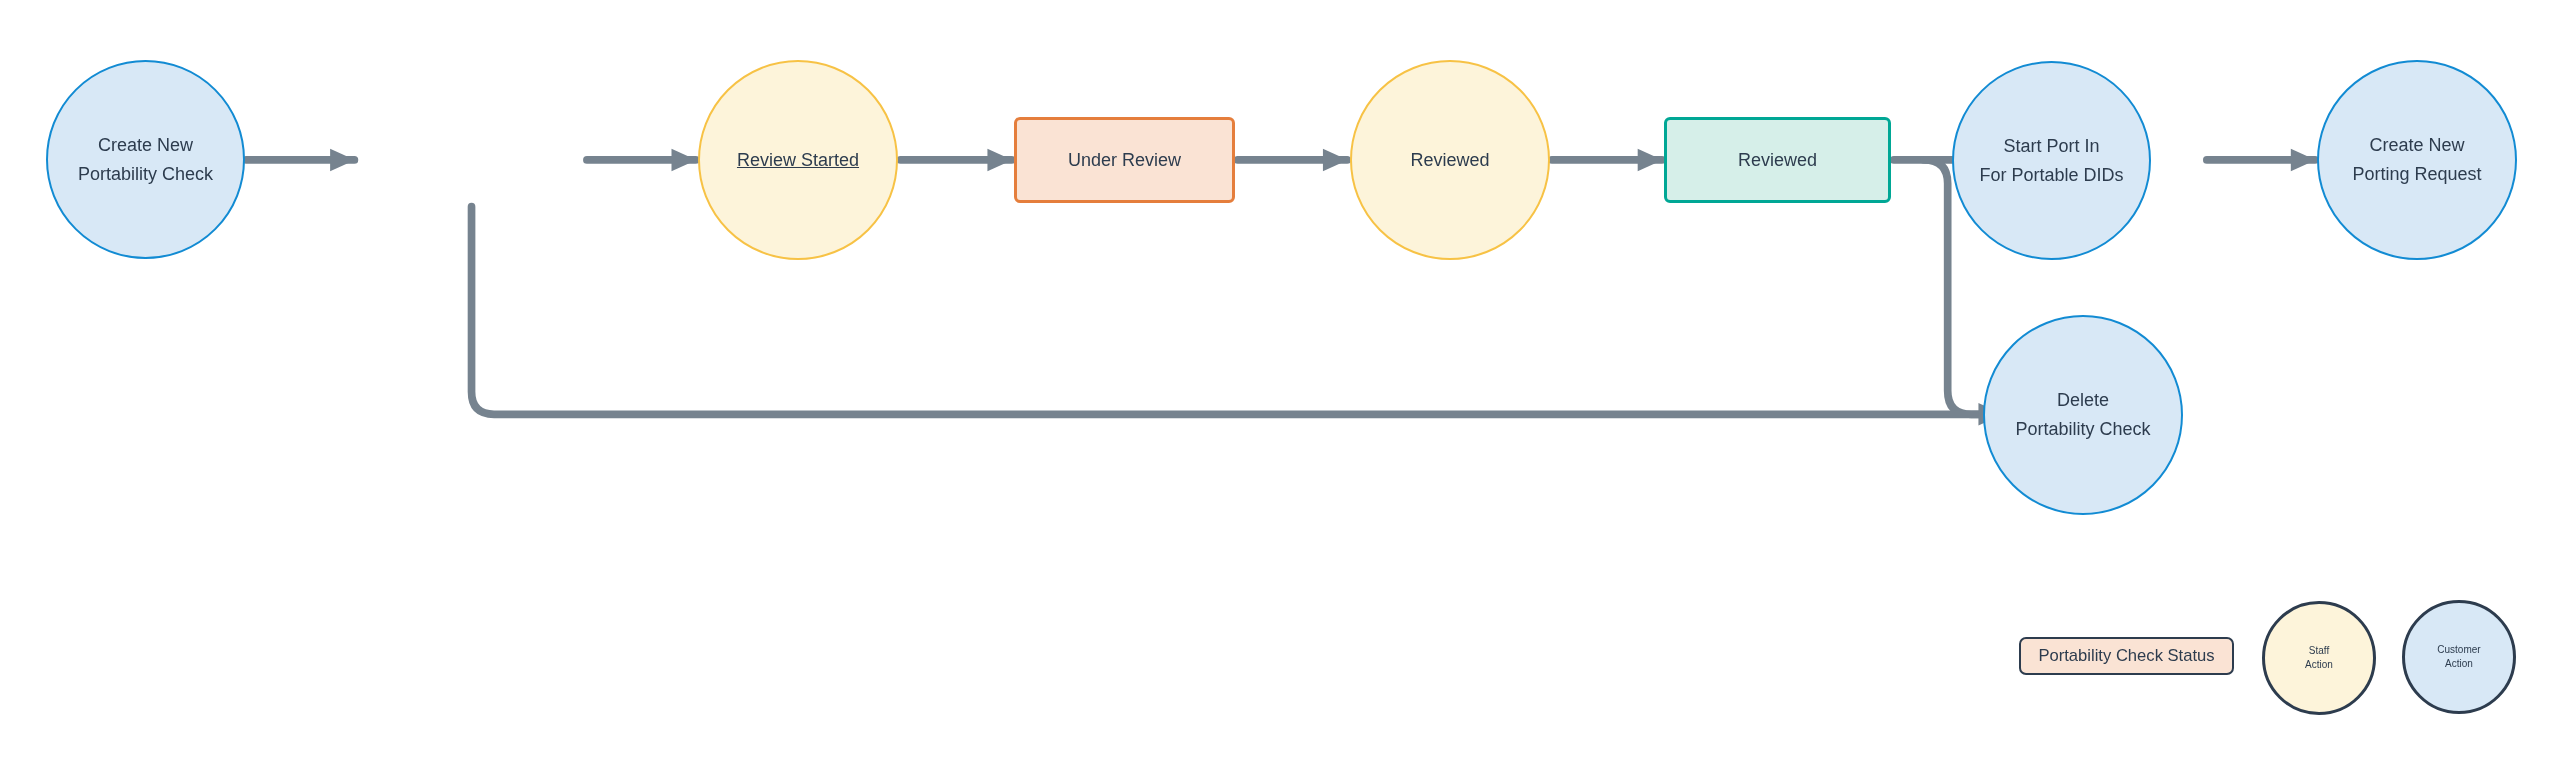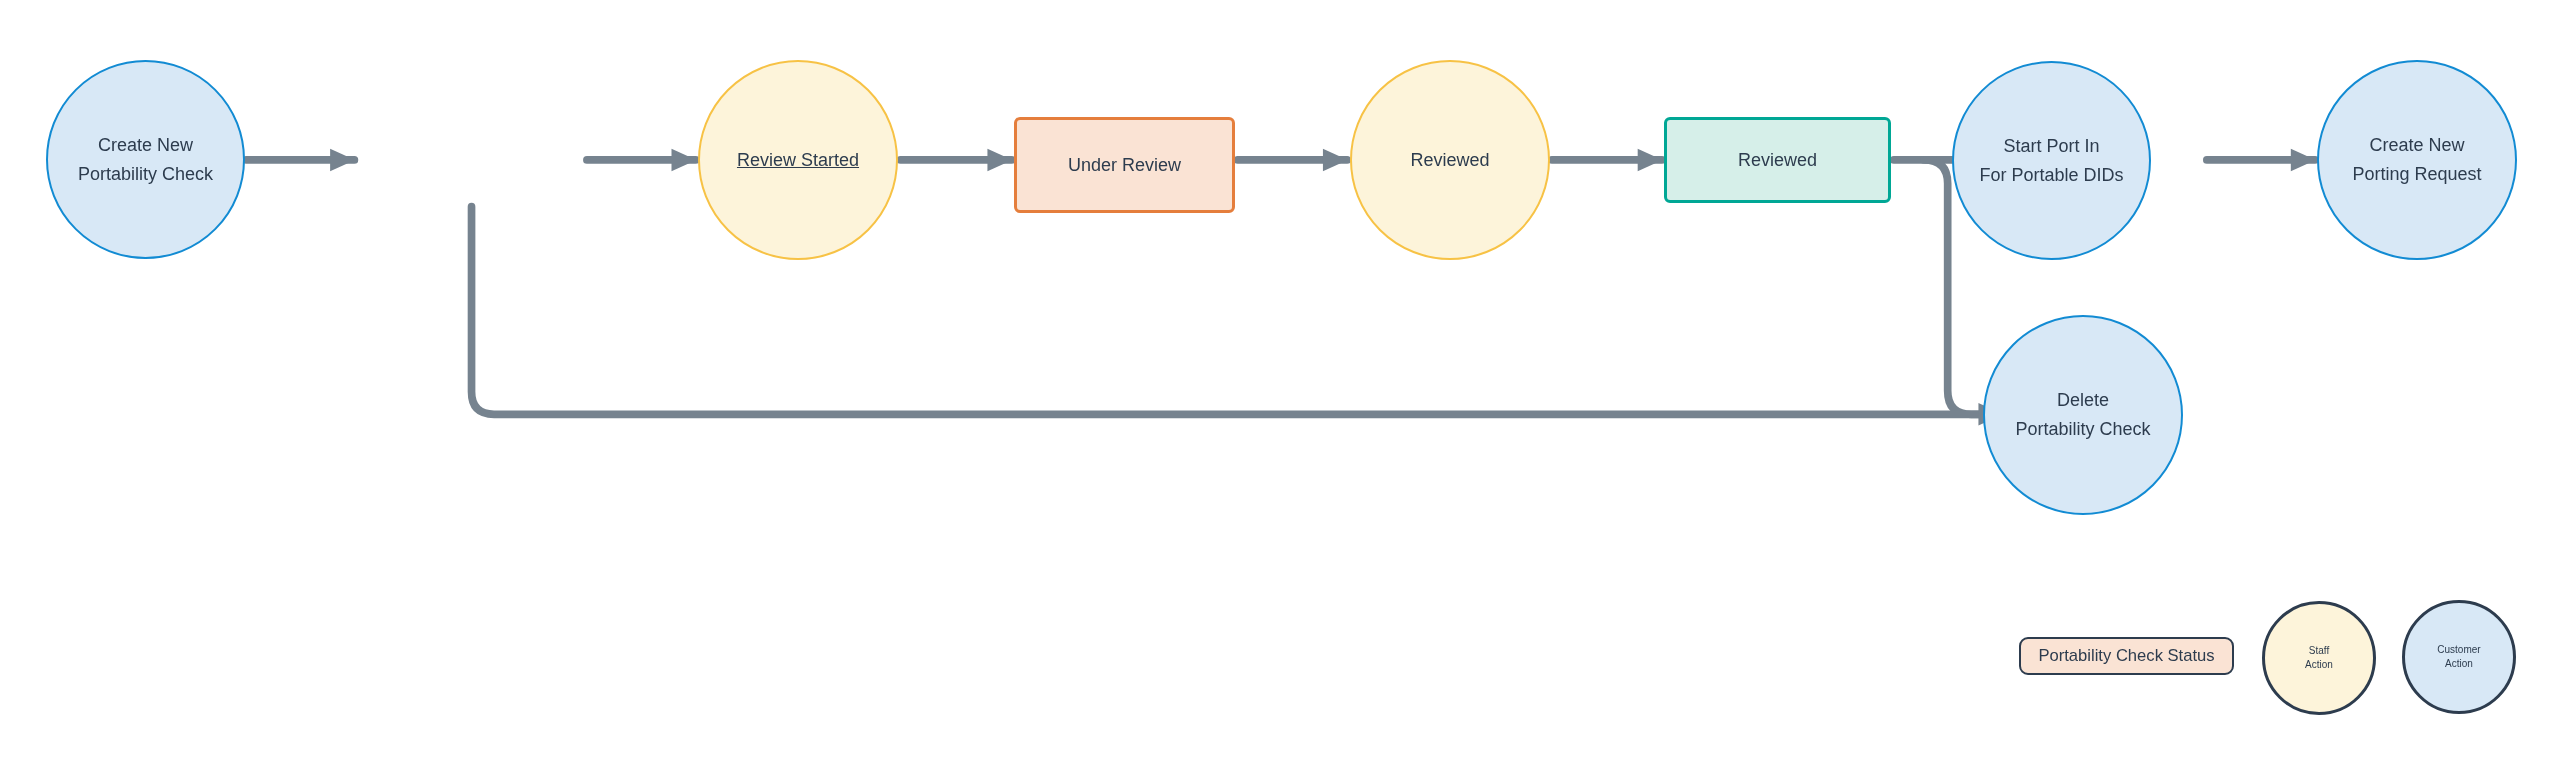--- a/index.html
+++ b/index.html
@@ -57,21 +57,21 @@
   <div class="node circle customer" style="left:46px;top:60px;width:199px;height:199px;">
     <span>Create New
 Portability Check</span>
   </div>
 
 
   <div class="node circle staff" style="left:698px;top:60px;width:200px;height:200px;text-decoration:underline;">
     <span>Review Started</span>
   </div>
 
-  <div class="node rect status-orange" style="left:1014px;top:117px;width:221px;height:96px;">
+  <div class="node rect status-orange" style="left:1014px;top:117px;width:221px;height:86px;">
     <span>Under Review</span>
   </div>
 
   <div class="node circle staff" style="left:1350px;top:60px;width:200px;height:200px;">
     <span>Reviewed</span>
   </div>
 
   <div class="node rect status-teal" style="left:1664px;top:117px;width:227px;height:86px;">
     <span>Reviewed</span>
   </div>
@@ -84,21 +84,21 @@
   <div class="node circle customer" style="left:2317px;top:60px;width:200px;height:200px;">
     <span>Create New
 Porting Request</span>
   </div>
 
   <div class="node circle customer" style="left:1983px;top:315px;width:200px;height:200px;">
     <span>Delete
 Portability Check</span>
   </div>
 
-  <div class="node rect status-orange legend-rect" style="left:2019px;top:637px;width:215px;height:38px;border-radius:9px;">
+  <div class="node rect status-orange legend-rect" style="left:2019px;top:637px;width:215px;height:38px;">
     <span>Portability Check Status</span>
   </div>
 
   <div class="node circle staff legend-circle" style="left:2262px;top:601px;width:114px;height:114px;">
     <span>Staff
 Action</span>
   </div>
 
   <div class="node circle customer legend-circle" style="left:2402px;top:600px;width:114px;height:114px;">
     <span>Customer

